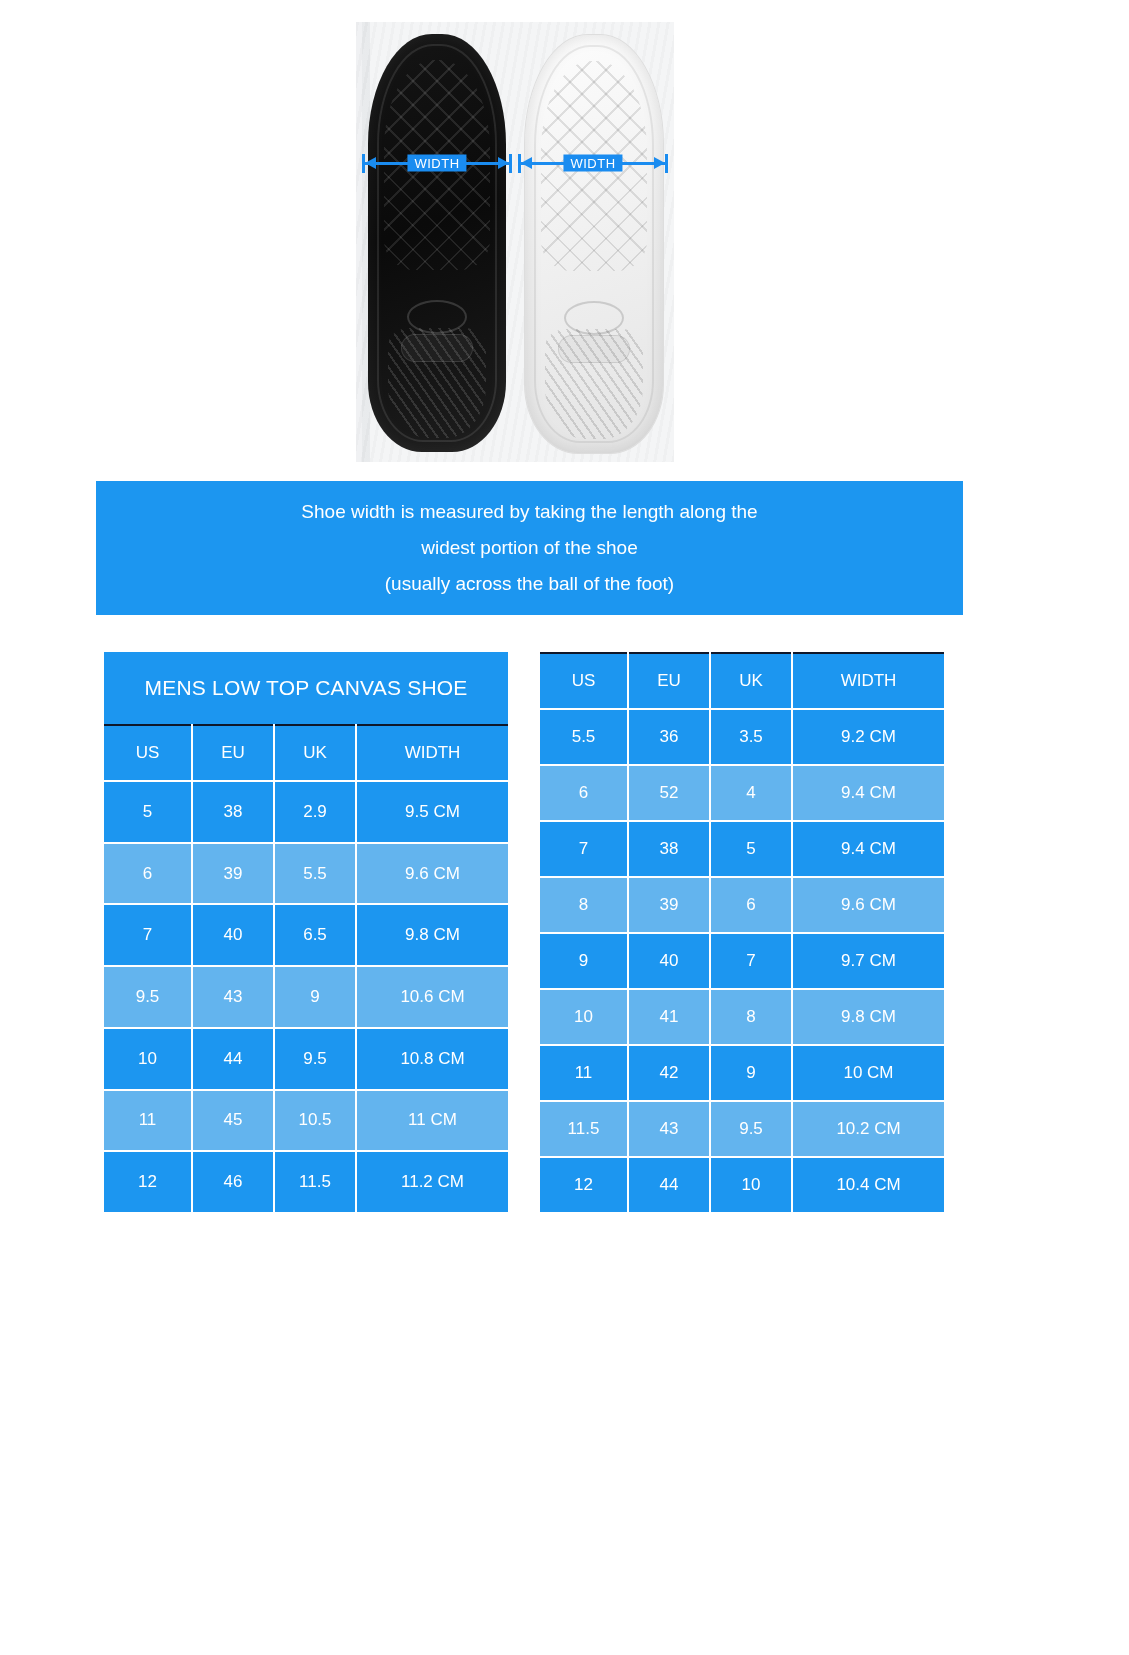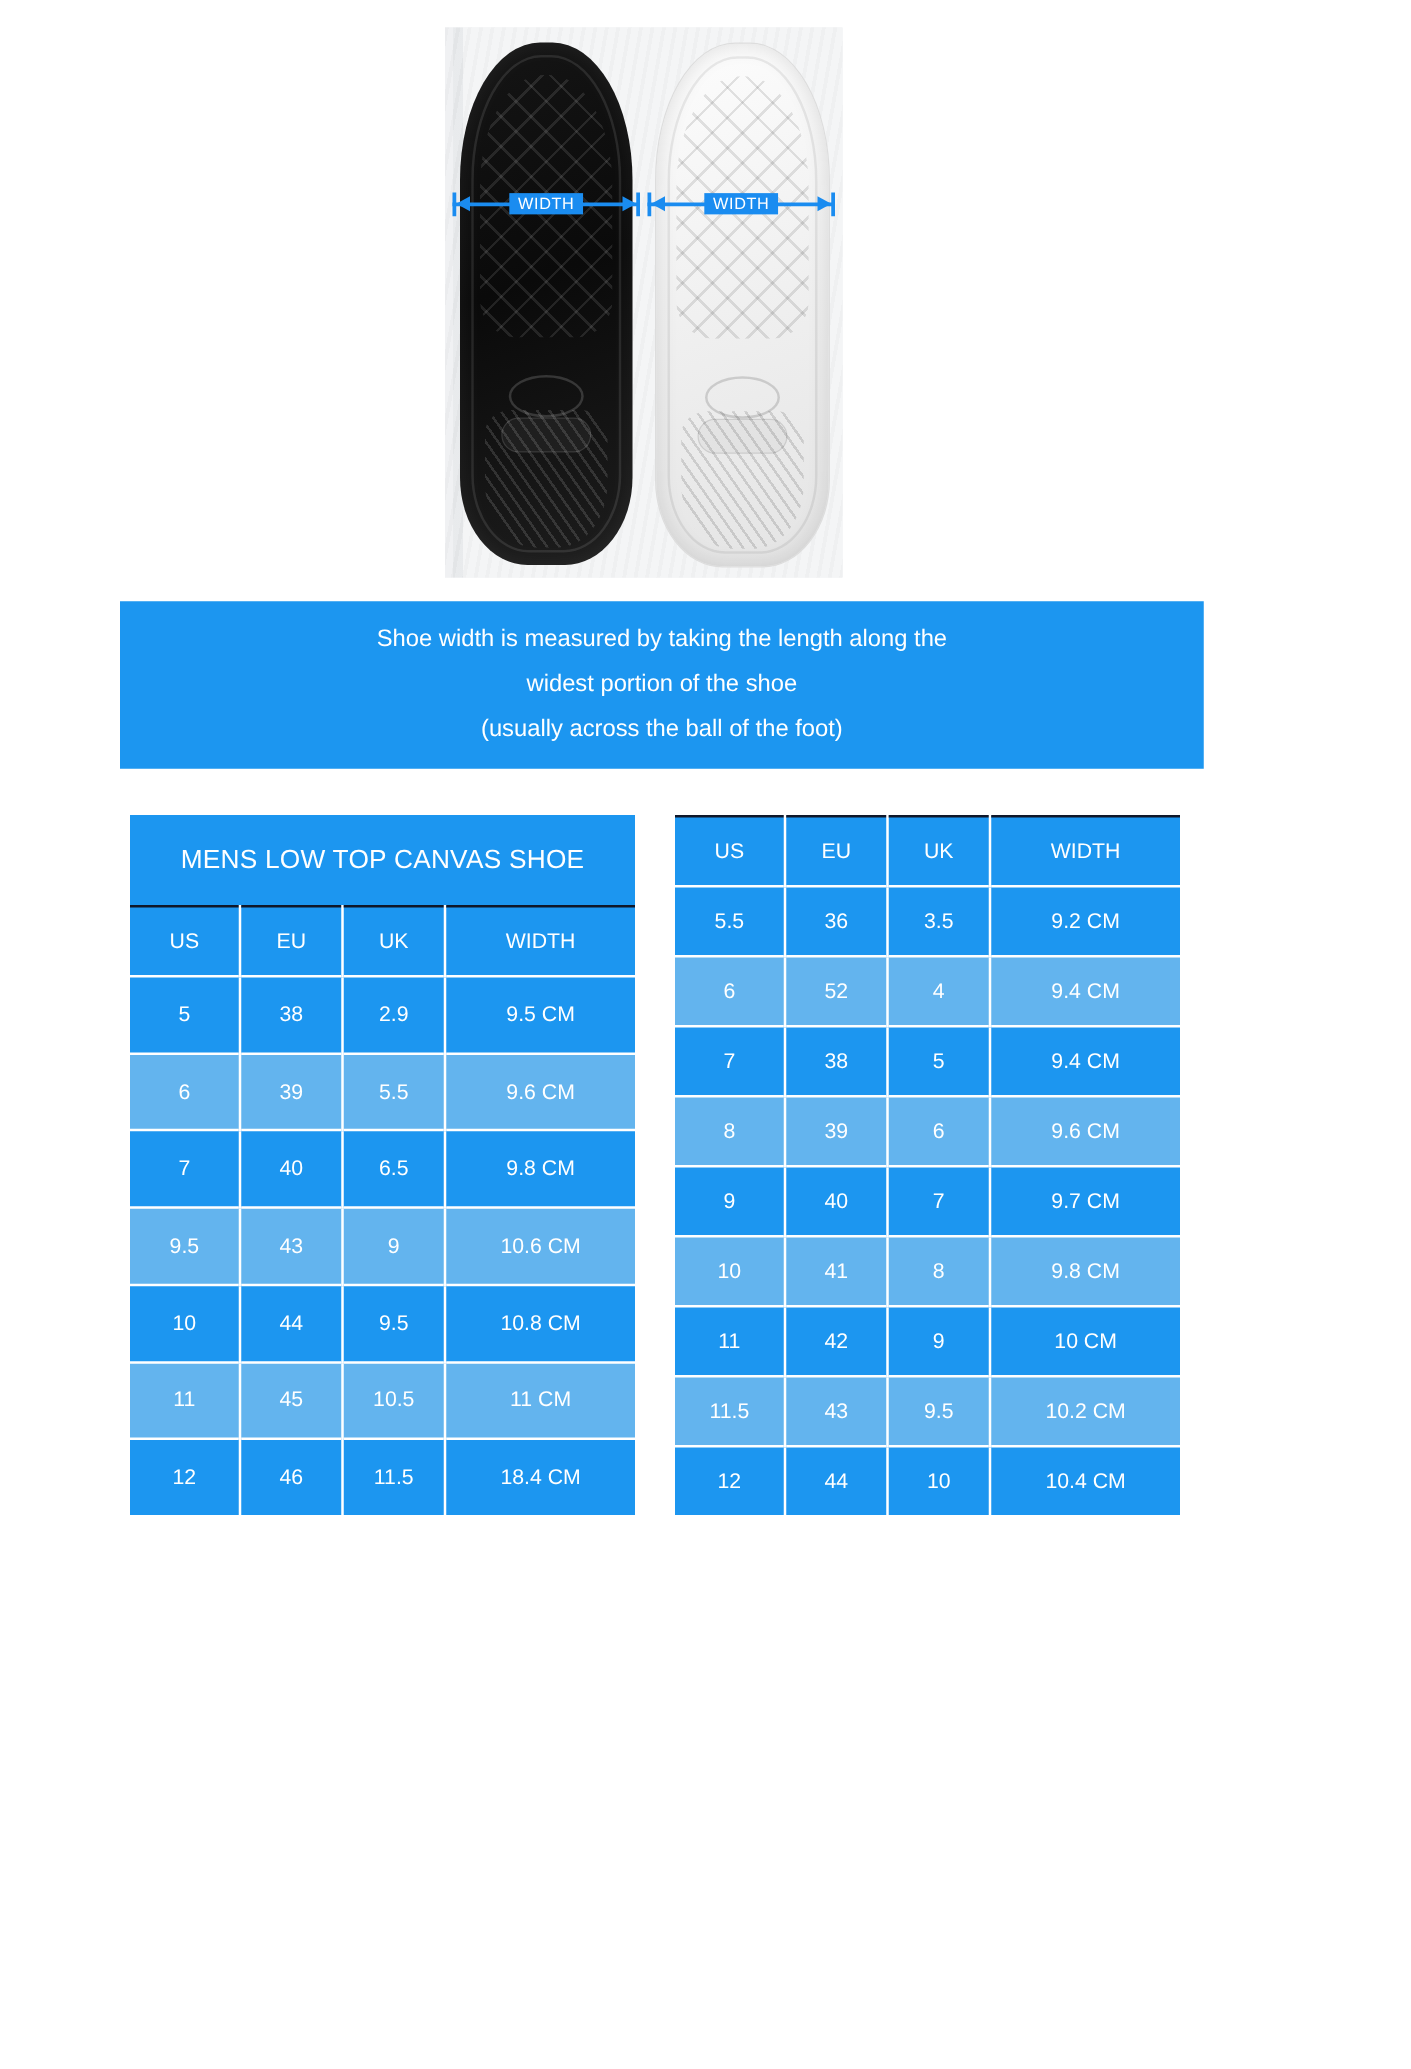--- a/index.html
+++ b/index.html
@@ -352,21 +352,21 @@
       <tr>
         <td>11</td>
         <td>45</td>
         <td>10.5</td>
         <td>11 CM</td>
       </tr>
       <tr>
         <td>12</td>
         <td>46</td>
         <td>11.5</td>
-        <td>18.4 CM</td>
+        <td>11.2 CM</td>
       </tr>
     </tbody>
   </table>
 
   <table class="size-table">
     <colgroup>
       <col class="c-us">
         <col class="c-eu">
         <col class="c-uk">
         <col class="c-width">

